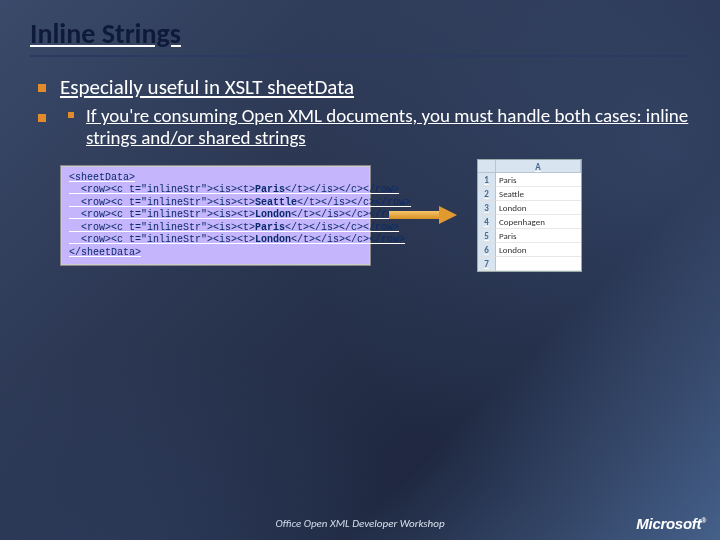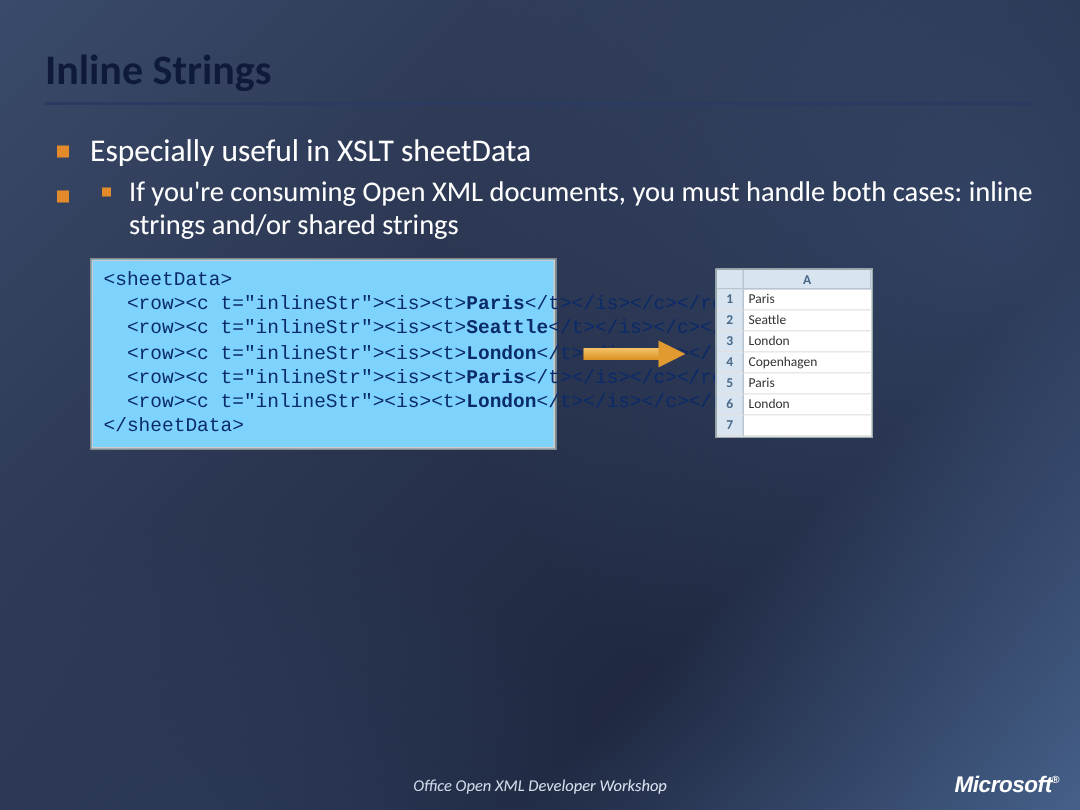--- a/index.html
+++ b/index.html
@@ -22,39 +22,39 @@
   }
   body::after {
     content: "";
     position: absolute;
     width: 700px; height: 700px;
     border-radius: 50%;
     background: radial-gradient(circle, rgba(70,100,150,0.25) 0%, transparent 60%);
     bottom: -450px; left: -200px;
     pointer-events: none;
   }
-  .slide { position: relative; z-index: 1; padding: 29px 30px 0 30px; height: 100%; }
+  .slide { position: relative; z-index: 1; padding: 16px 30px 0 30px; height: 100%; text-decoration: underline; }
   .title { color: #0f1a3a; font-size: 28px; font-weight: 700; margin-bottom: 4px; font-family: Calibri, sans-serif; }
   .underline { height: 2px; background: #2a3a60; margin-bottom: 18px; }
   ul.main { list-style: none; padding-left: 30px; }
   ul.main > li { position: relative; font-size: 21px; line-height: 1.15; margin-bottom: 6px; color: #fff; }
   ul.main > li::before {
     content: ""; position: absolute; left: -22px; top: 9px;
     width: 8px; height: 8px; background: #e38a2a;
   }
   ul.sub { list-style: none; padding-left: 26px; margin-top: 4px; margin-bottom: 6px; }
   ul.sub > li { position: relative; font-size: 19px; line-height: 1.15; color: #fff; }
   ul.sub > li::before {
     content: ""; position: absolute; left: -18px; top: 7px;
     width: 6px; height: 6px; background: #e38a2a;
   }
   .code-area { display: flex; align-items: center; gap: 18px; margin-top: 10px; padding-left: 30px; }
   .code-box {
-    background: #7dd3fc; color: #0a2a6a; font-family: "Courier New", monospace;
-    font-size: 13px; line-height: 1.25; padding: 6px 8px;
+    background: #c4b5fd; color: #0a2a6a; font-family: "Courier New", monospace;
+    font-size: 10px; line-height: 1.25; padding: 6px 8px;
     border: 1px solid #888; width: 311px;
     box-shadow: 0 0 0 1px #ccc inset;
   }
   .code-box .line { white-space: pre; }
   .code-box .bold { font-weight: 700; }
   .arrow {
     width: 70px; height: 18px; position: relative;
   }
   .arrow::before {
     content: ""; position: absolute; left: 0; top: 5px;

